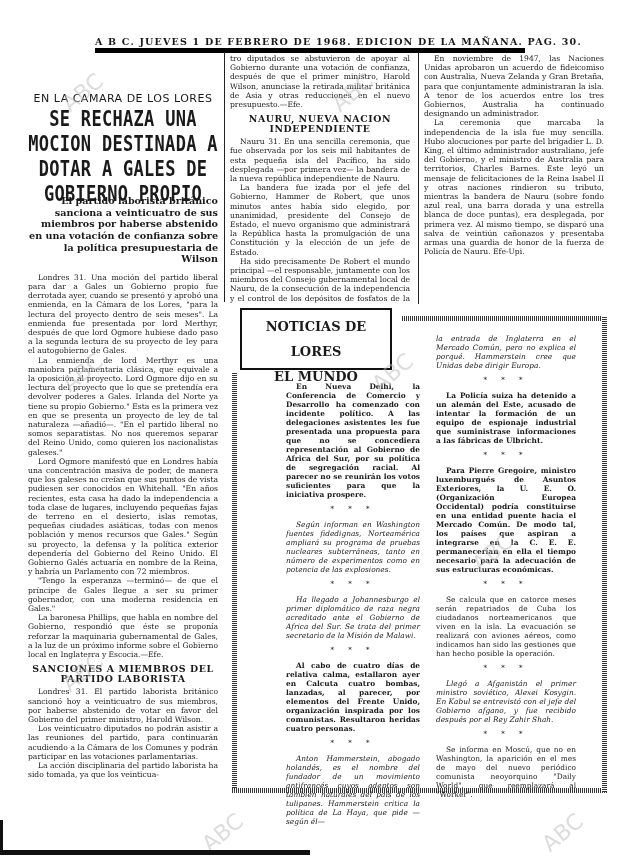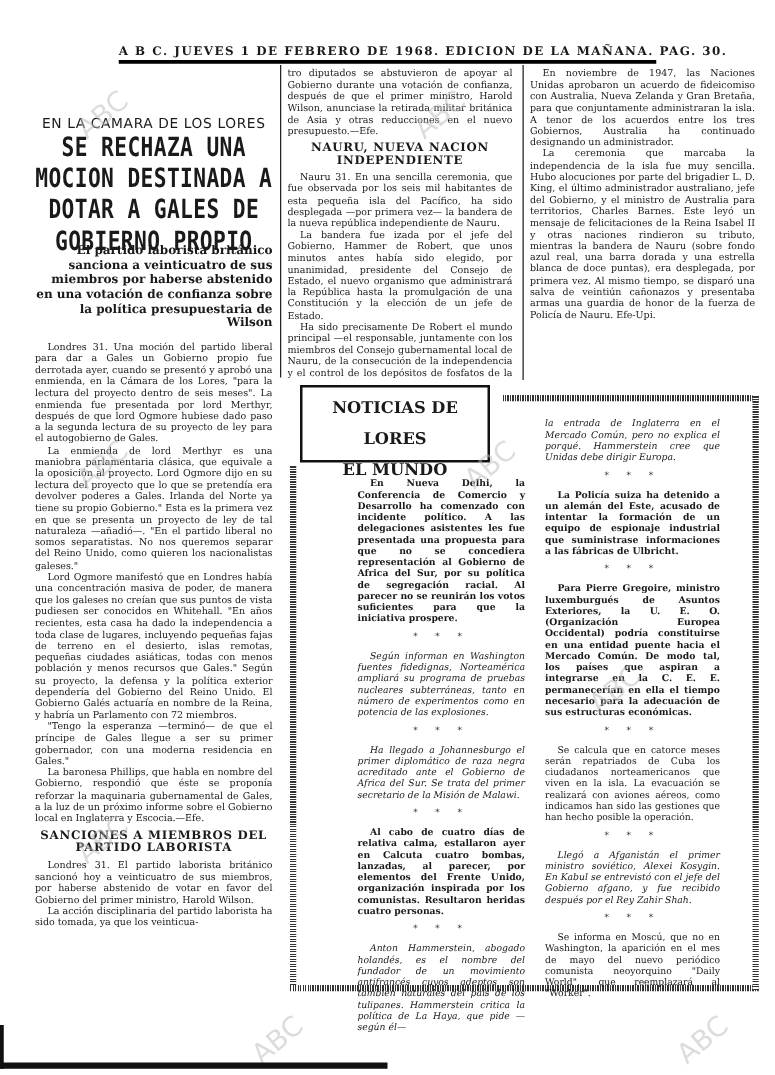--- a/index.html
+++ b/index.html
@@ -1,17 +1,17 @@
 <!DOCTYPE html>
 <html><head>
 <meta charset="utf-8">
 <style>
   html, body { margin: 0; padding: 0; background: #ffffff; }
   body { width: 620px; height: 860px; position: relative; overflow: hidden; font-family: "DejaVu Serif", serif; color: #1a1a1a; }
-  .page-header { position: absolute; left: 95px; top: 36px; width: 430px; text-align: center; font-size: 9.5px; font-weight: bold; letter-spacing: 1.2px; border-bottom: 3px solid #000000; padding-bottom: 1px; white-space: nowrap; }
+  .page-header { position: absolute; left: 95px; top: 36px; width: 430px; text-align: center; font-size: 9.5px; font-weight: bold; letter-spacing: 1.2px; border-bottom: 5px solid #000000; padding-bottom: 1px; white-space: nowrap; }
   .col { position: absolute; font-size: 7.6px; line-height: 9.2px; text-align: justify; }
   .col p { margin: 0; text-indent: 10px; }
   .col1 { left: 28px; top: 56px; width: 190px; }
   .col2 { left: 230px; top: 54px; width: 180px; }
   .col3 { left: 424px; top: 54px; width: 180px; }
   .kicker { text-align: center; font-family: "DejaVu Sans", sans-serif; font-size: 11px; letter-spacing: 0.5px; margin-bottom: 3px; margin-top: 38px; }
   .headline { text-align: center; font-family: "DejaVu Sans Mono", monospace; font-weight: bold; font-size: 17px; line-height: 20px; letter-spacing: 0.3px; transform: scaleY(1.25); transform-origin: top; margin-bottom: 9px; }
   .subhead { text-align: right; font-weight: bold; font-size: 9.6px; line-height: 11.6px; margin: 4px 0 8px 0; }
   .section-title { text-align: center; font-weight: bold; font-size: 9.4px; line-height: 10px; letter-spacing: 0.6px; margin: 5px 0 3px 0; }
   .vline { position: absolute; background: #222; width: 1px; }
@@ -36,20 +36,21 @@
   <div class="kicker">EN LA CAMARA DE LOS LORES</div>
   <div class="headline">SE RECHAZA UNA MOCION DESTINADA A DOTAR A GALES DE GOBIERNO PROPIO</div>
   <div class="subhead">El partido laborista británico sanciona a veinticuatro de sus miembros por haberse abstenido en una votación de confianza sobre la política presupuestaria de Wilson</div>
   <p>Londres 31. Una moción del partido liberal para dar a Gales un Gobierno propio fue derrotada ayer, cuando se presentó y aprobó una enmienda, en la Cámara de los Lores, "para la lectura del proyecto dentro de seis meses". La enmienda fue presentada por lord Merthyr, después de que lord Ogmore hubiese dado paso a la segunda lectura de su proyecto de ley para el autogobierno de Gales.</p>
   <p>La enmienda de lord Merthyr es una maniobra parlamentaria clásica, que equivale a la oposición al proyecto. Lord Ogmore dijo en su lectura del proyecto que lo que se pretendía era devolver poderes a Gales. Irlanda del Norte ya tiene su propio Gobierno." Esta es la primera vez en que se presenta un proyecto de ley de tal naturaleza —añadió—. "En el partido liberal no somos separatistas. No nos queremos separar del Reino Unido, como quieren los nacionalistas galeses."</p>
   <p>Lord Ogmore manifestó que en Londres había una concentración masiva de poder, de manera que los galeses no creían que sus puntos de vista pudiesen ser conocidos en Whitehall. "En años recientes, esta casa ha dado la independencia a toda clase de lugares, incluyendo pequeñas fajas de terreno en el desierto, islas remotas, pequeñas ciudades asiáticas, todas con menos población y menos recursos que Gales." Según su proyecto, la defensa y la política exterior dependería del Gobierno del Reino Unido. El Gobierno Galés actuaría en nombre de la Reina, y habría un Parlamento con 72 miembros.</p>
   <p>"Tengo la esperanza —terminó— de que el príncipe de Gales llegue a ser su primer gobernador, con una moderna residencia en Gales."</p>
   <p>La baronesa Phillips, que habla en nombre del Gobierno, respondió que éste se proponía reforzar la maquinaria gubernamental de Gales, a la luz de un próximo informe sobre el Gobierno local en Inglaterra y Escocia.—Efe.</p>
   <div class="section-title">SANCIONES A MIEMBROS DEL PARTIDO LABORISTA</div>
   <p>Londres 31. El partido laborista británico sancionó hoy a veinticuatro de sus miembros, por haberse abstenido de votar en favor del Gobierno del primer ministro, Harold Wilson.</p>
+  <p>Los veinticuatro diputados no podrán asistir a las reuniones del partido, para continuarán acudiendo a la Cámara de los Comunes y podrán participar en las votaciones parlamentarias.</p>
   <p>La acción disciplinaria del partido laborista ha sido tomada, ya que los veinticua-</p>
 </div>
 
 <div class="vline" style="left:224px; top:52px; height:250px;"></div>
 <div class="vline" style="left:418px; top:52px; height:252px;"></div>
 
 <div class="col col2" style="height:250px; overflow:hidden;">
   <p style="text-indent:0">tro diputados se abstuvieron de apoyar al Gobierno durante una votación de confianza, después de que el primer ministro, Harold Wilson, anunciase la retirada militar británica de Asia y otras reducciones en el nuevo presupuesto.—Efe.</p>
   <div class="section-title">NAURU, NUEVA NACION INDEPENDIENTE</div>
   <p>Nauru 31. En una sencilla ceremonia, que fue observada por los seis mil habitantes de esta pequeña isla del Pacífico, ha sido desplegada —por primera vez— la bandera de la nueva república independiente de Nauru.</p>

